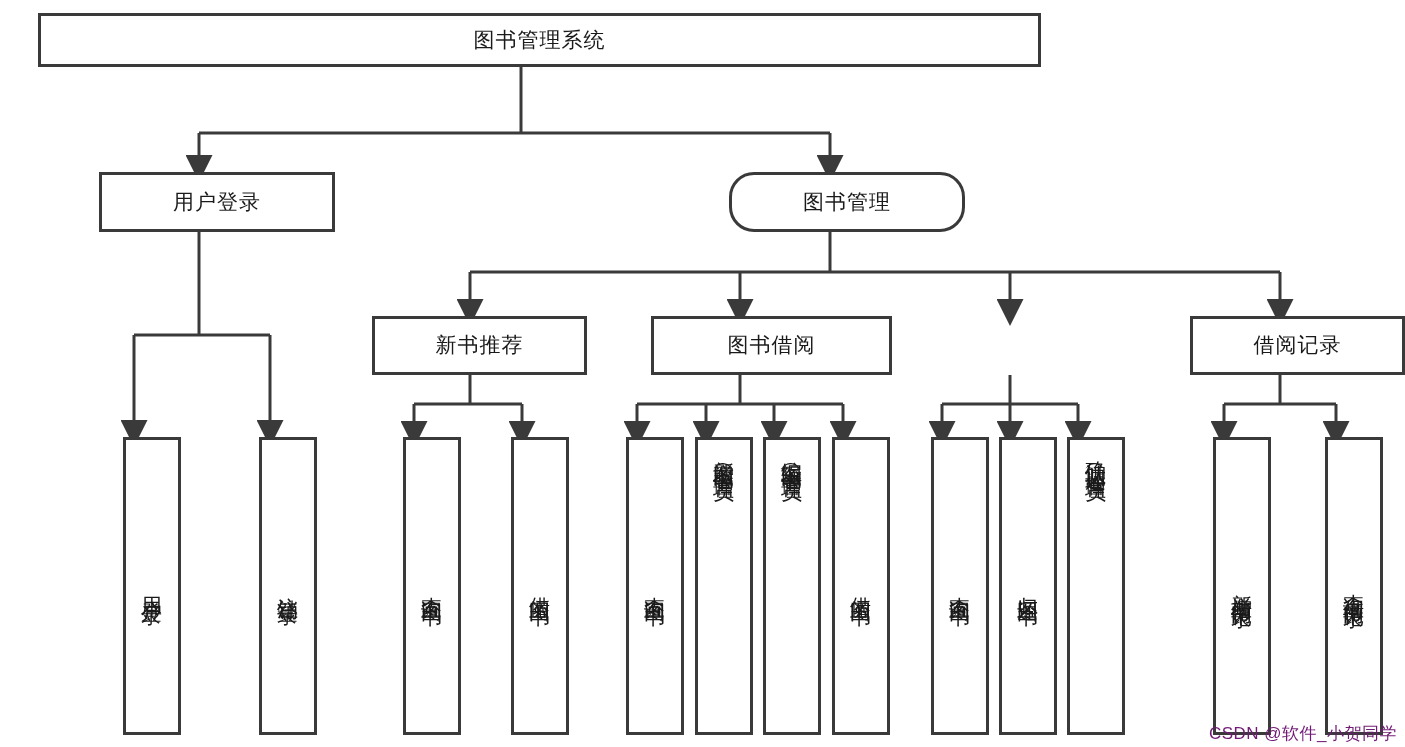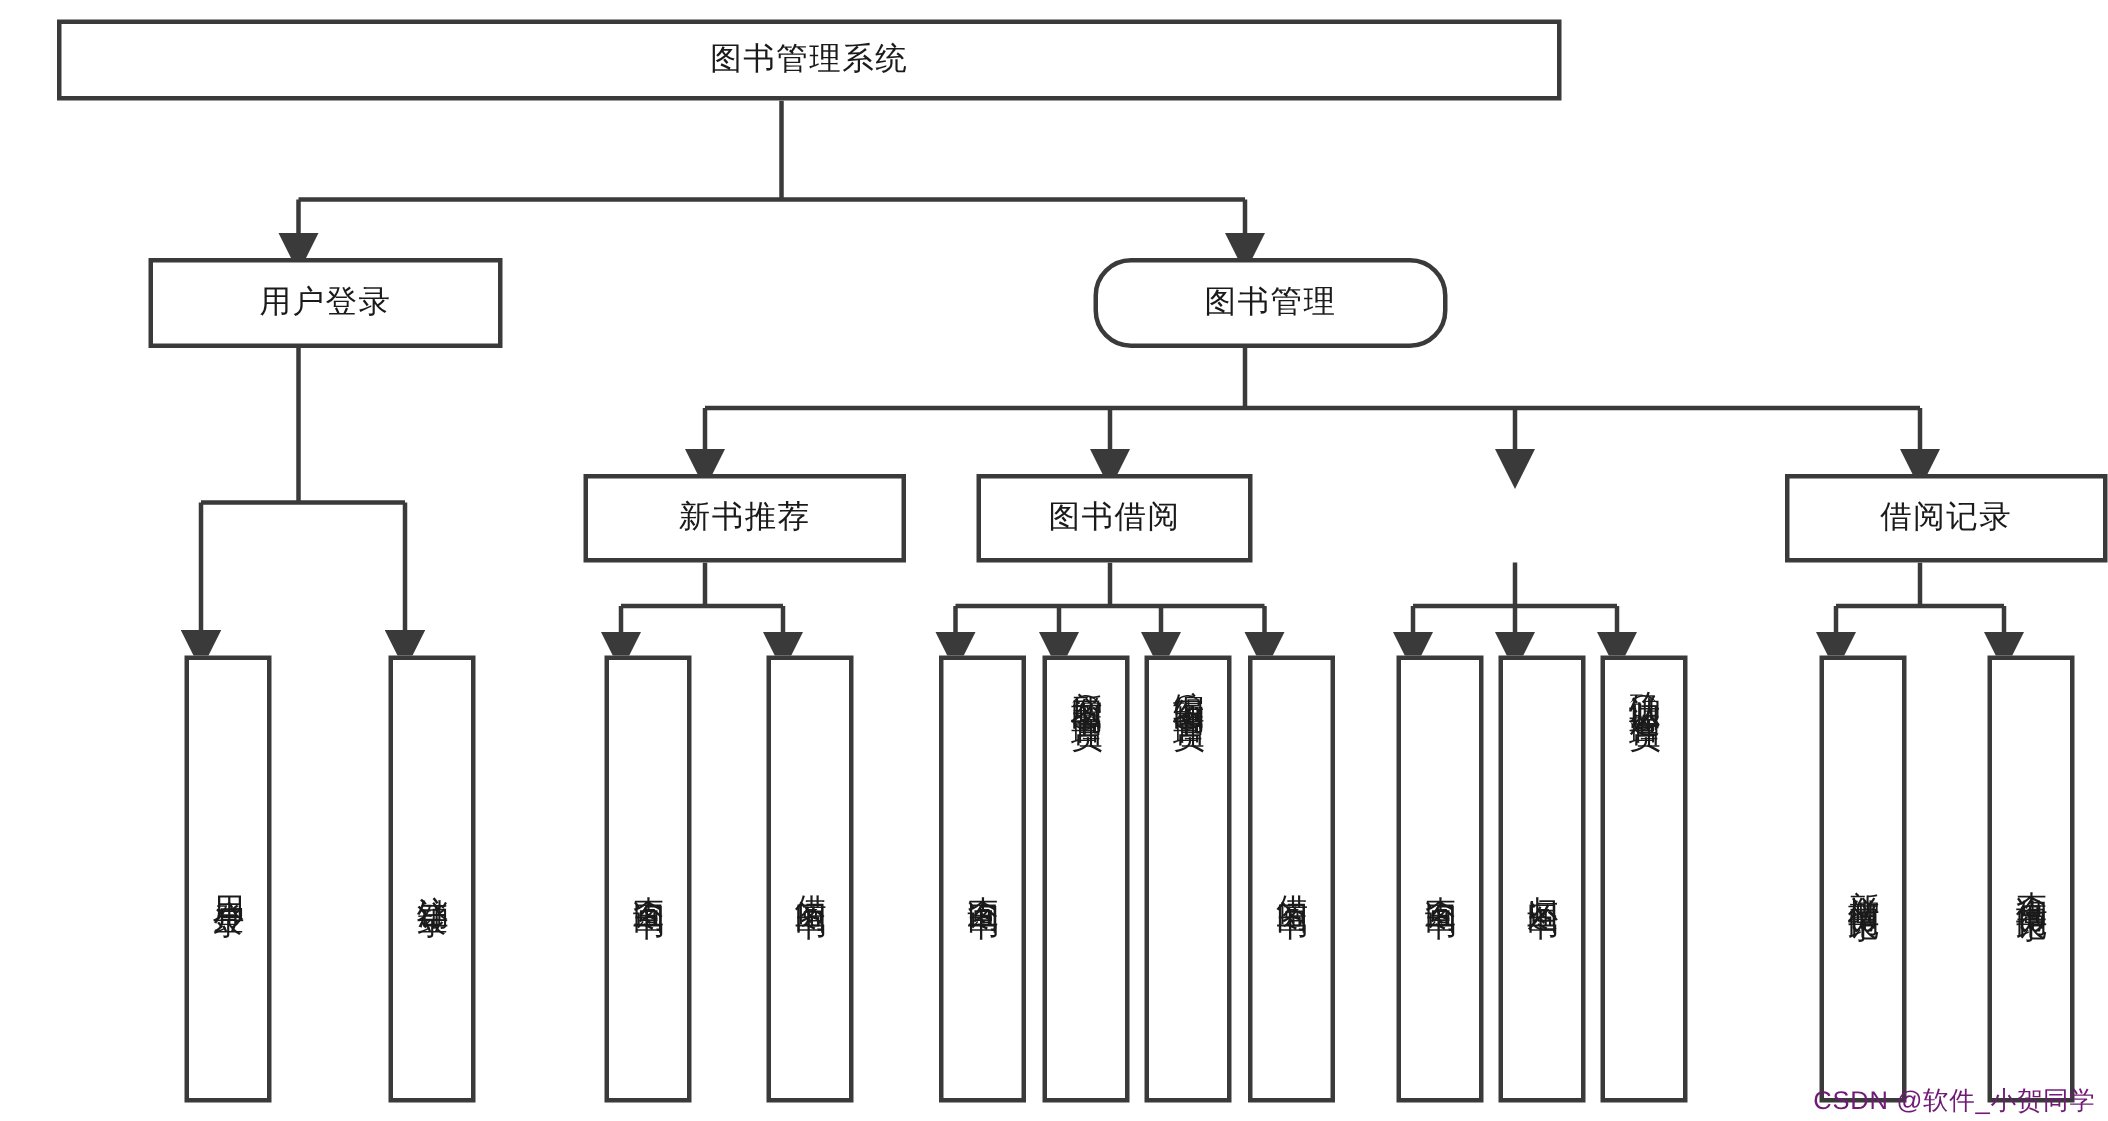--- a/index.html
+++ b/index.html
@@ -123,24 +123,24 @@
     <span class="lbl">图书管理系统</span>
   </div>
 
   <div class="node h-node" style="left:81px;top:172px;width:236px;height:60px;">
     <span class="lbl">用户登录</span>
   </div>
   <div class="node h-node" style="left:711px;top:172px;width:236px;height:60px;border-radius:25px;">
     <span class="lbl">图书管理</span>
   </div>
 
-  <div class="node h-node" style="left:371px;top:316px;width:215px;height:59px;">
+  <div class="node h-node" style="left:354px;top:316px;width:215px;height:59px;">
     <span class="lbl">新书推荐</span>
   </div>
-  <div class="node h-node" style="left:633px;top:316px;width:184px;height:59px;">
+  <div class="node h-node" style="left:633px;top:316px;width:241px;height:59px;">
     <span class="lbl">图书借阅</span>
   </div>
   <div class="node h-node" style="left:1172px;top:316px;width:215px;height:59px;justify-content:center;">
     <span class="lbl">借阅记录</span>
   </div>
 
   <div class="node leaf center-text" style="left:105px;top:437px;width:58px;height:298px;">
     <span class="lbl">用户登录</span>
   </div>
   <div class="node leaf center-text" style="left:241px;top:437px;width:58px;height:298px;">

